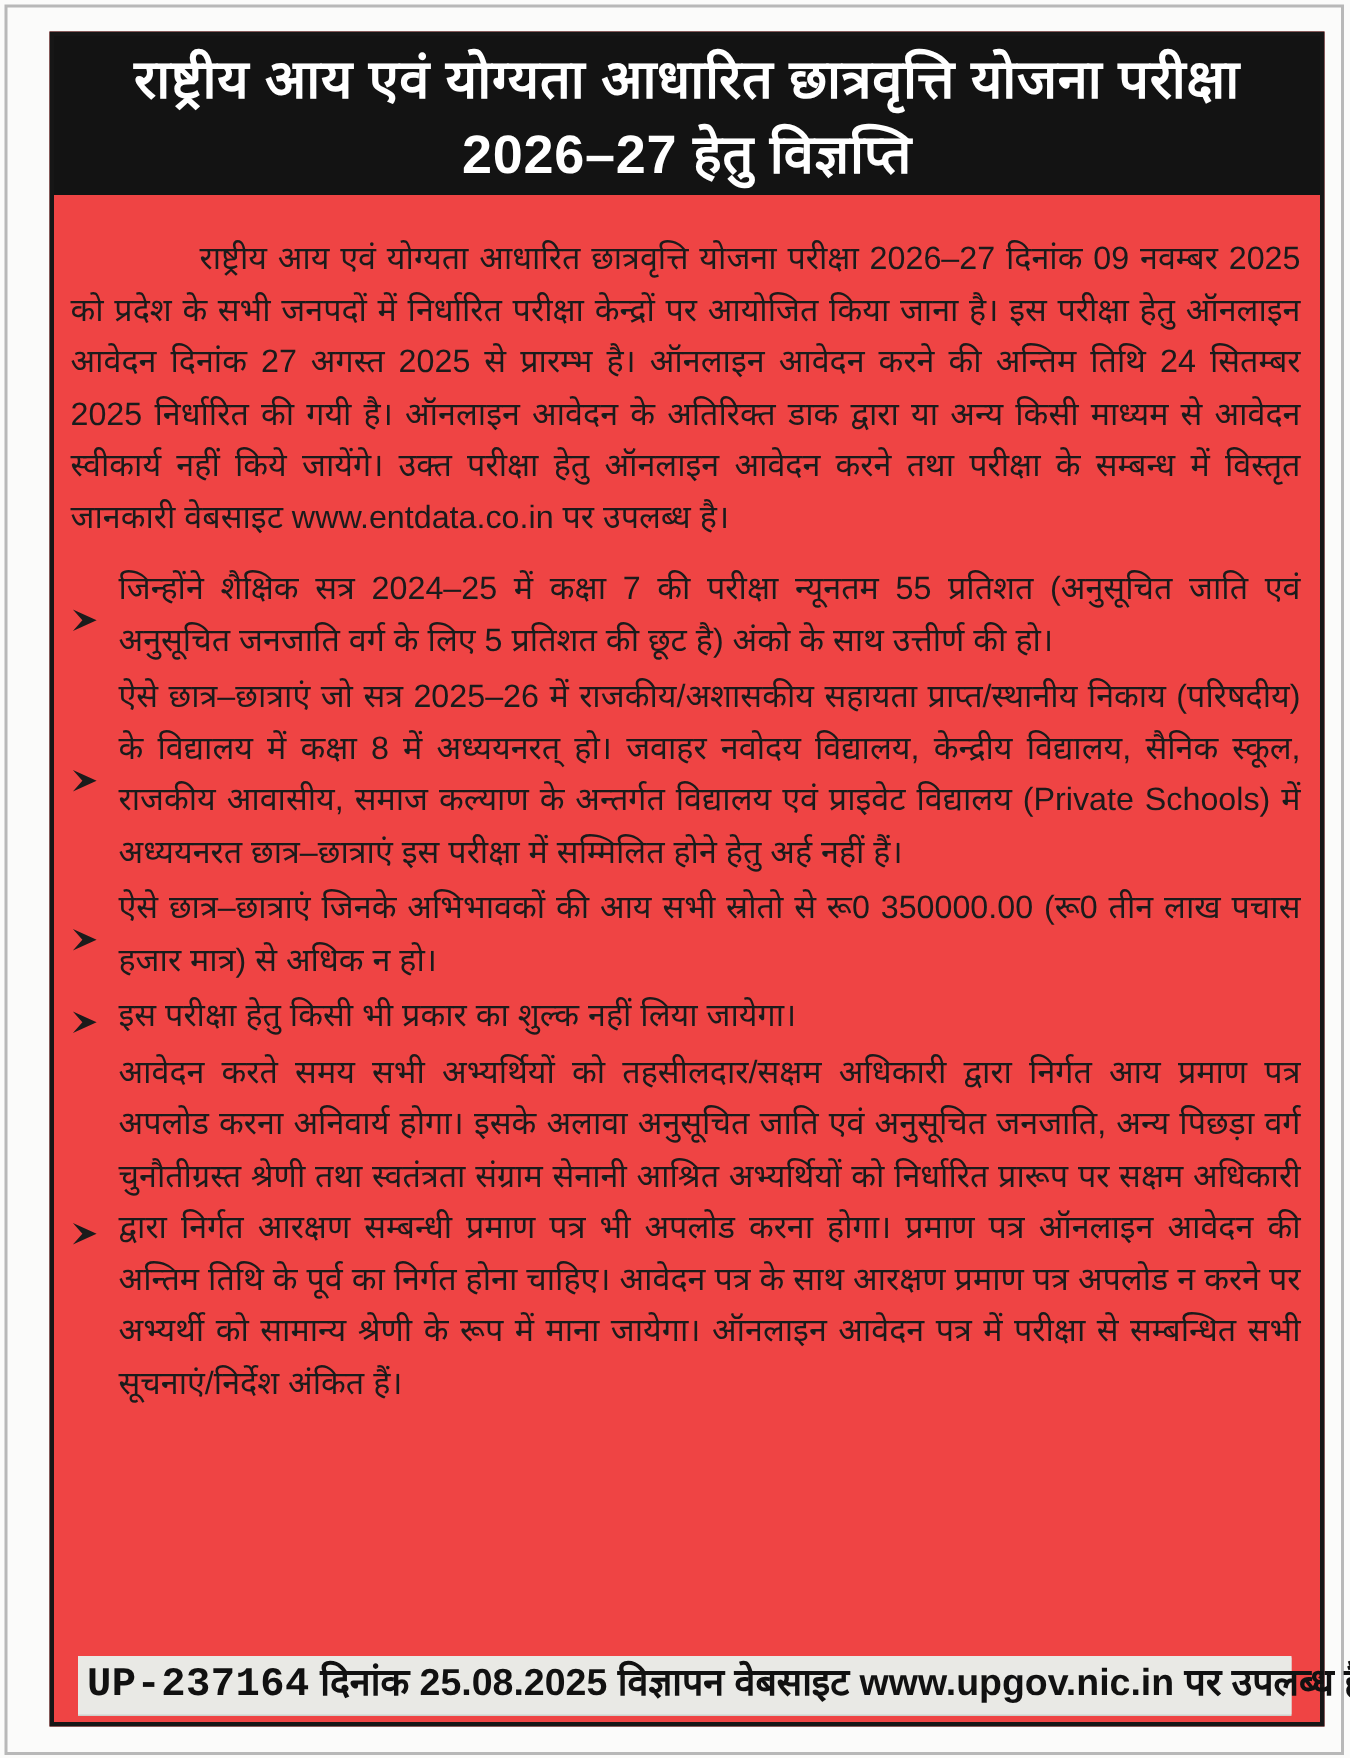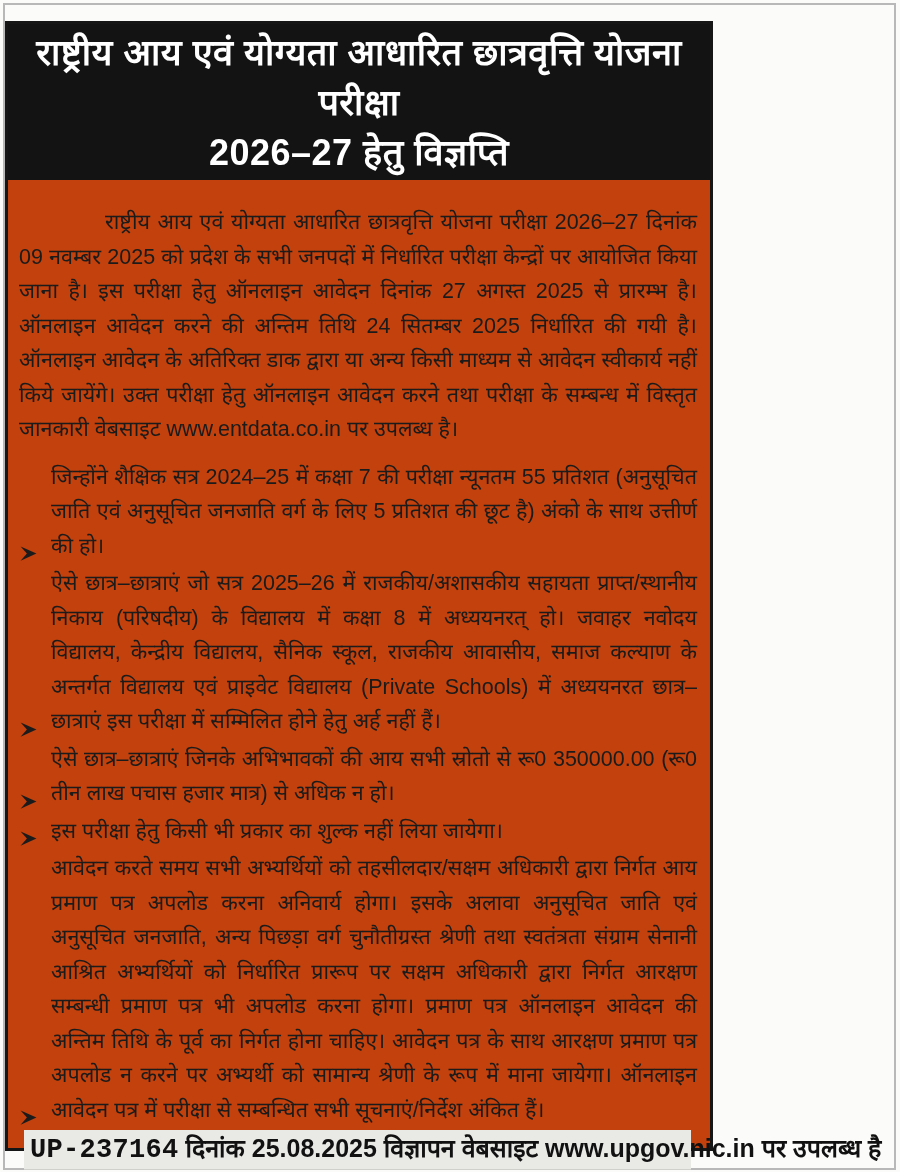--- a/index.html
+++ b/index.html
@@ -12,24 +12,24 @@
     font-family:"Liberation Sans","DejaVu Sans",sans-serif;
     color:#1b1b1b;
     overflow:hidden;
   }
   .scan-edge {
     position:absolute; left:3px; top:3px; right:4px; bottom:2px;
     border:2px solid #b8b8b8;
     pointer-events:none;
   }
   .doc-frame {
-    position:absolute; left:5px; top:21px;
-    width:708px; height:1130px;
+    position:absolute; left:33px; top:21px;
+    width:850px; height:1130px;
     border:3px solid #161616;
-    background:#c2410c;
+    background:#ef4444;
     display:flex; flex-direction:column;
   }
   .title-box {
     background:#131313;
     color:#ffffff;
     text-align:center;
     font-weight:bold;
     font-size:36px;
     line-height:50px;
     padding:4px 10px 2px 10px;
@@ -45,21 +45,21 @@
     margin-top:16px;
   }
   .para {
     text-align:justify;
     text-indent:86px;
   }
   .para-gap { margin-top:11px; }
   .bullets { margin-top:13px; }
   .bullet-item {
     display:flex;
-    align-items:flex-end;
+    align-items:center;
     margin-bottom:3px;
   }
   .bullet-marker {
     flex:0 0 24px;
     margin-right:8px;
     padding-top:8px;
   }
   .bullet-marker svg { display:block; width:19px; height:19px; }
   .bullet-text {
     flex:1;

